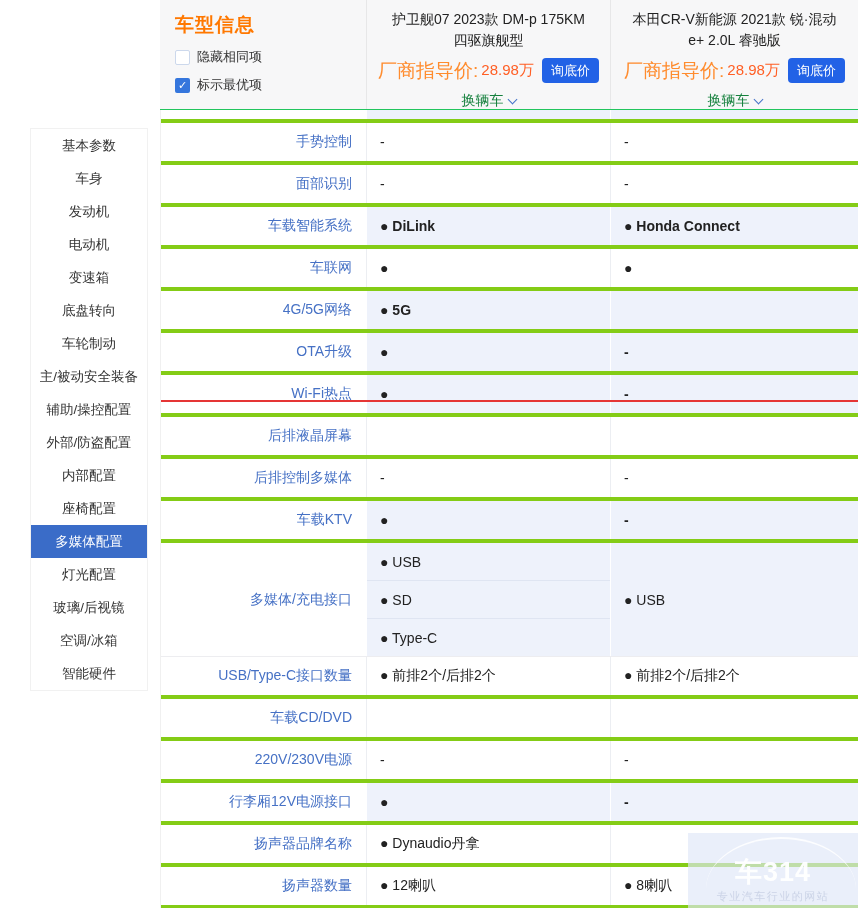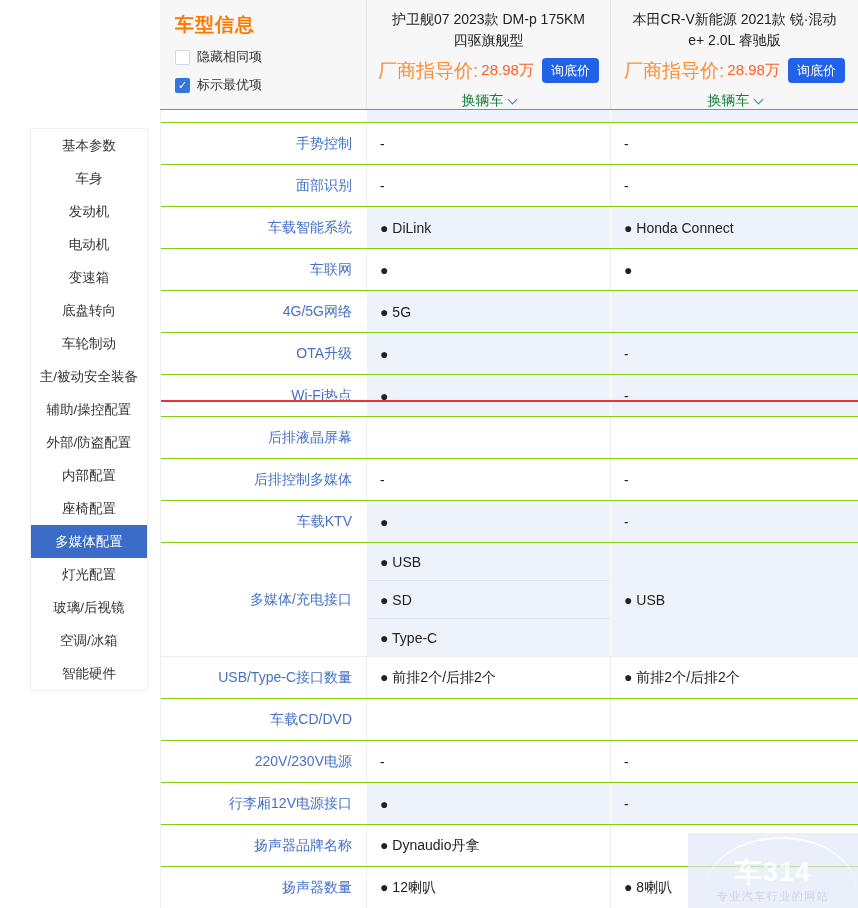--- a/index.html
+++ b/index.html
@@ -33,27 +33,27 @@
   .price-row { display:flex; align-items:center; justify-content:center; margin-top:6px; height:27px; }
   .price-label { color:#ff8c2e; font-size:19px; }
   .price-value { color:#ff5f25; font-size:15px; margin:0 8px 0 3px; }
   .inquiry-btn { background:#2262e6; color:#fff; border:none; border-radius:4px; font-size:13px; line-height:1; padding:6px 9px; cursor:pointer; }
   .switch-row { margin-top:7px; }
   .switch-link { color:#15803d; font-size:14px; cursor:pointer; display:inline-block; }
   .chevron-down { display:inline-block; width:7px; height:7px; border-right:1.5px solid #4573c8; border-bottom:1.5px solid #4573c8; transform:rotate(45deg); margin-left:5px; vertical-align:2px; }
 
   
   .spec-table { border-left:1px solid #f0f0f0; position:relative; }
-  .row { display:flex; height:42px; border-bottom:1px solid #84cc16; background:#fff; }
+  .row { display:flex; height:42px; border-bottom:4px solid #84cc16; background:#fff; }
   .row.partial { height:13px; }
   .lbl { width:205px; display:flex; align-items:center; justify-content:flex-end; padding-right:14px; font-size:14px; color:#4671c5; white-space:nowrap; }
   .val { display:flex; align-items:center; padding-left:13px; font-size:14px; color:#222; border-left:1px solid #eceef2; white-space:nowrap; }
   .val.c1 { width:244px; }
   .val.c2 { flex:1; }
-  .row.light .val { background:#eef2fb; border-left-color:#fff; }
+  .row.light .val { background:#eef2fb; border-left-color:#fff;font-weight:bold; }
 
   .row-multi { display:flex; height:114px; border-bottom:1px solid #ededf0; }
   .row-multi .lbl { width:205px; }
   .mm-c1 { width:244px; border-left:1px solid #fff; display:flex; flex-direction:column; }
   .mm-sub { flex:1; display:flex; align-items:center; padding-left:13px; background:#eef2fb; border-bottom:1px solid #dfe5f2; font-size:14px; color:#222; }
   .mm-sub:last-child { border-bottom:none; }
   .mm-c2 { flex:1; background:#eef2fb; border-left:1px solid #fff; display:flex; align-items:center; padding-left:13px; font-size:14px; color:#222; }
 
   .red-line { position:absolute; left:0; top:290px; width:698px; height:2px; background:#e53535; z-index:3; }
 

